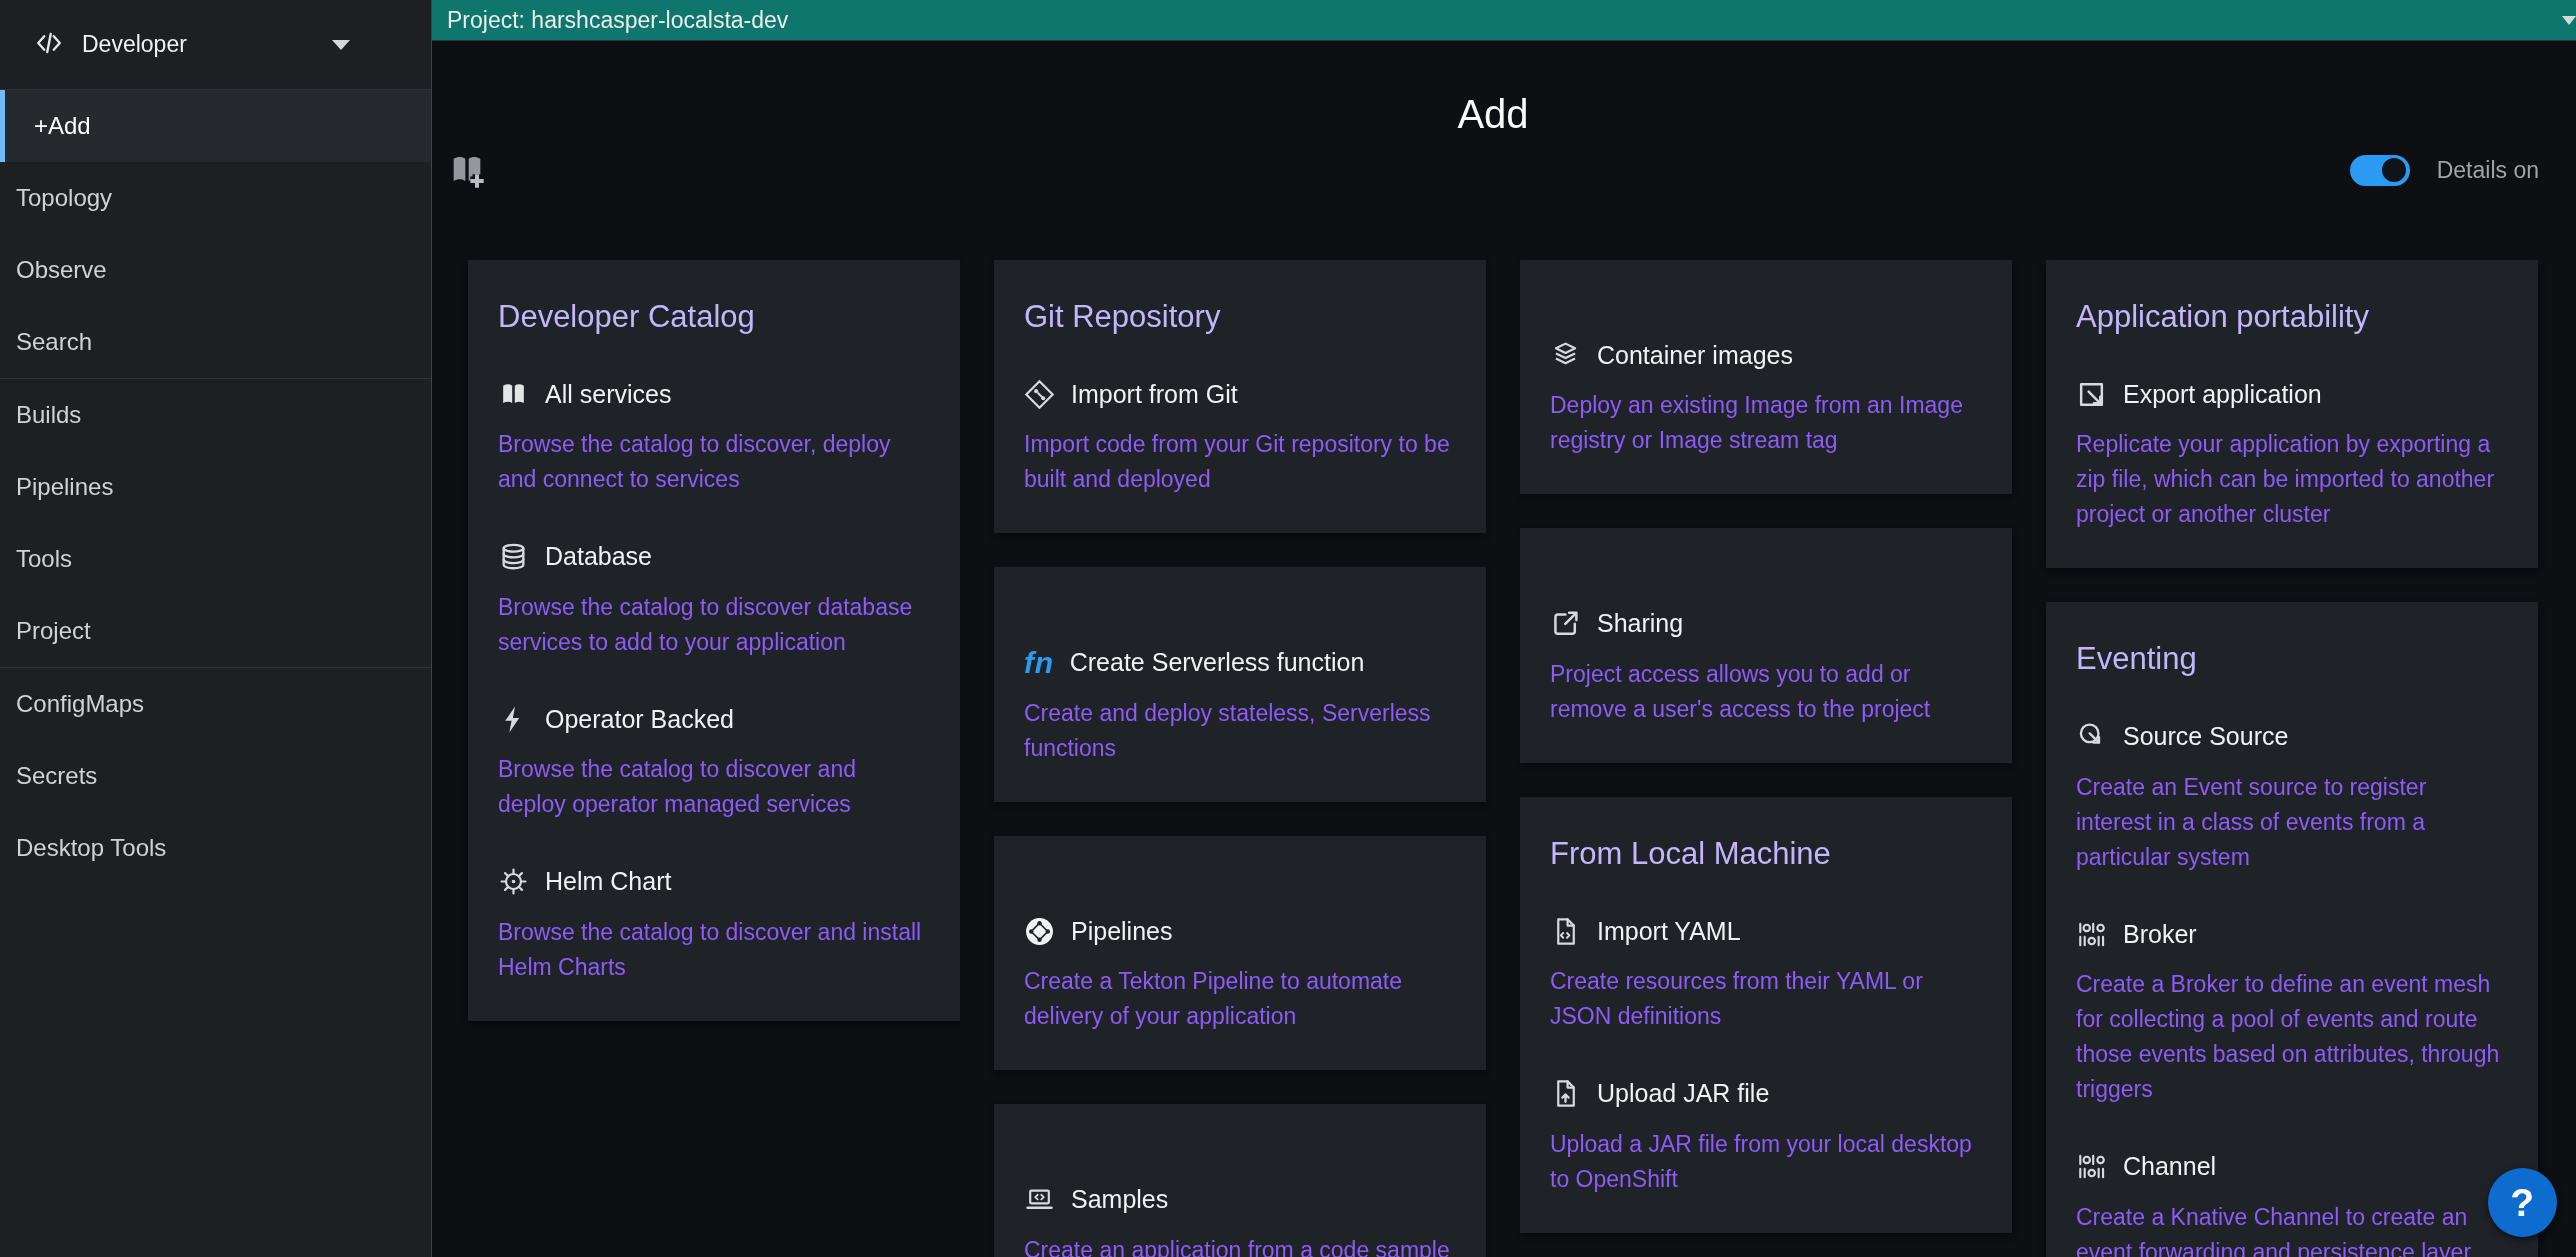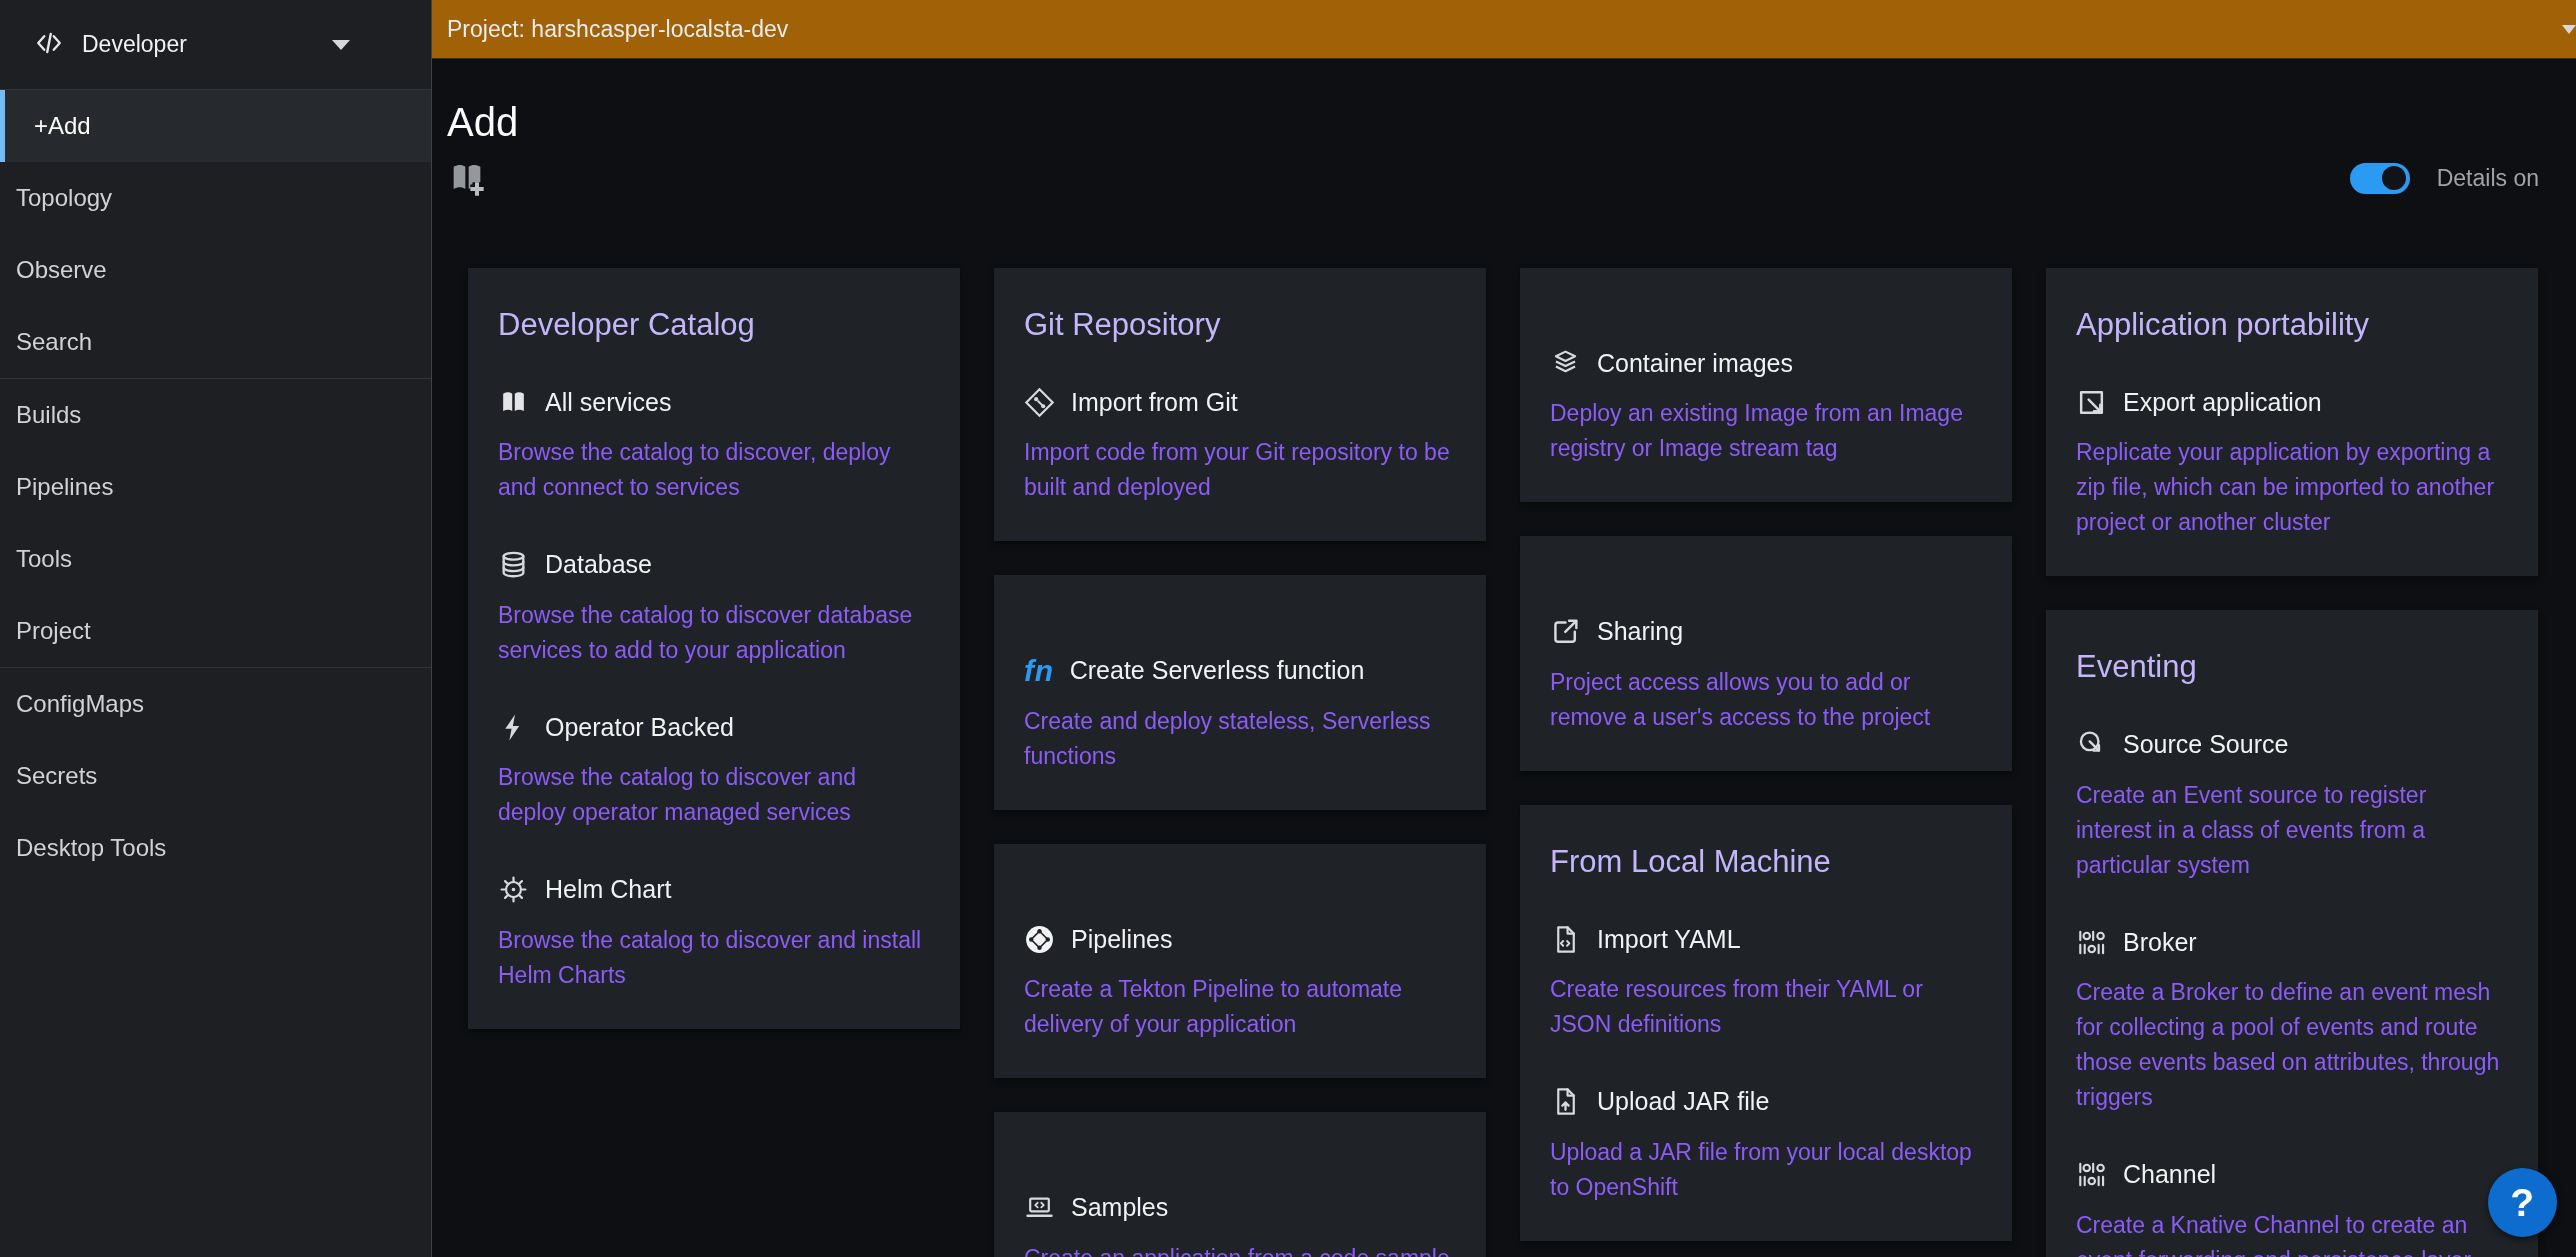--- a/index.html
+++ b/index.html
@@ -32,29 +32,29 @@
     height:72px; display:flex; align-items:center; padding-left:16px;
     font-size:24px; color:#d0d2d4; cursor:pointer;
   }
   .nav-item.active {
     background:#26292e; border-left:5.2px solid #73bcf7;
     padding-left:29px; color:#ffffff;
   }
 
   
   .topbar {
-    position:absolute; left:432px; right:0; top:0; height:59px;
-    background:#a16207; border-bottom:0.7px solid #2f3338;
+    position:absolute; left:432px; right:0; top:0; height:41px;
+    background:#0f766e; border-bottom:0.7px solid #2f3338;
     display:flex; align-items:center; padding-left:15px; gap:25px;
   }
   .project-label { font-size:23px; color:#ebecee; }
 
   
   .main { position:absolute; left:432px; top:60px; right:0; bottom:0; }
-  .page-header { margin:40px 37px 0 15px; }
+  .page-header { margin:32px 37px 0 15px;text-align:center; }
   .page-title { margin:0; font-size:40px; font-weight:500; color:#fbfbfc; line-height:45px; }
   .header-row { margin-top:12px; display:flex; align-items:center; justify-content:space-between; height:42px; }
   .tour-icon svg { width:40px; height:40px; display:block; }
   .details-cluster { display:flex; align-items:center; gap:27px; }
   .switch {
     width:60px; height:31px; border-radius:15.7px; background:#2b9af3;
     position:relative; cursor:pointer;
   }
   .switch .knob {
     position:absolute; top:3.7px; left:32px; width:24px; height:24px;

